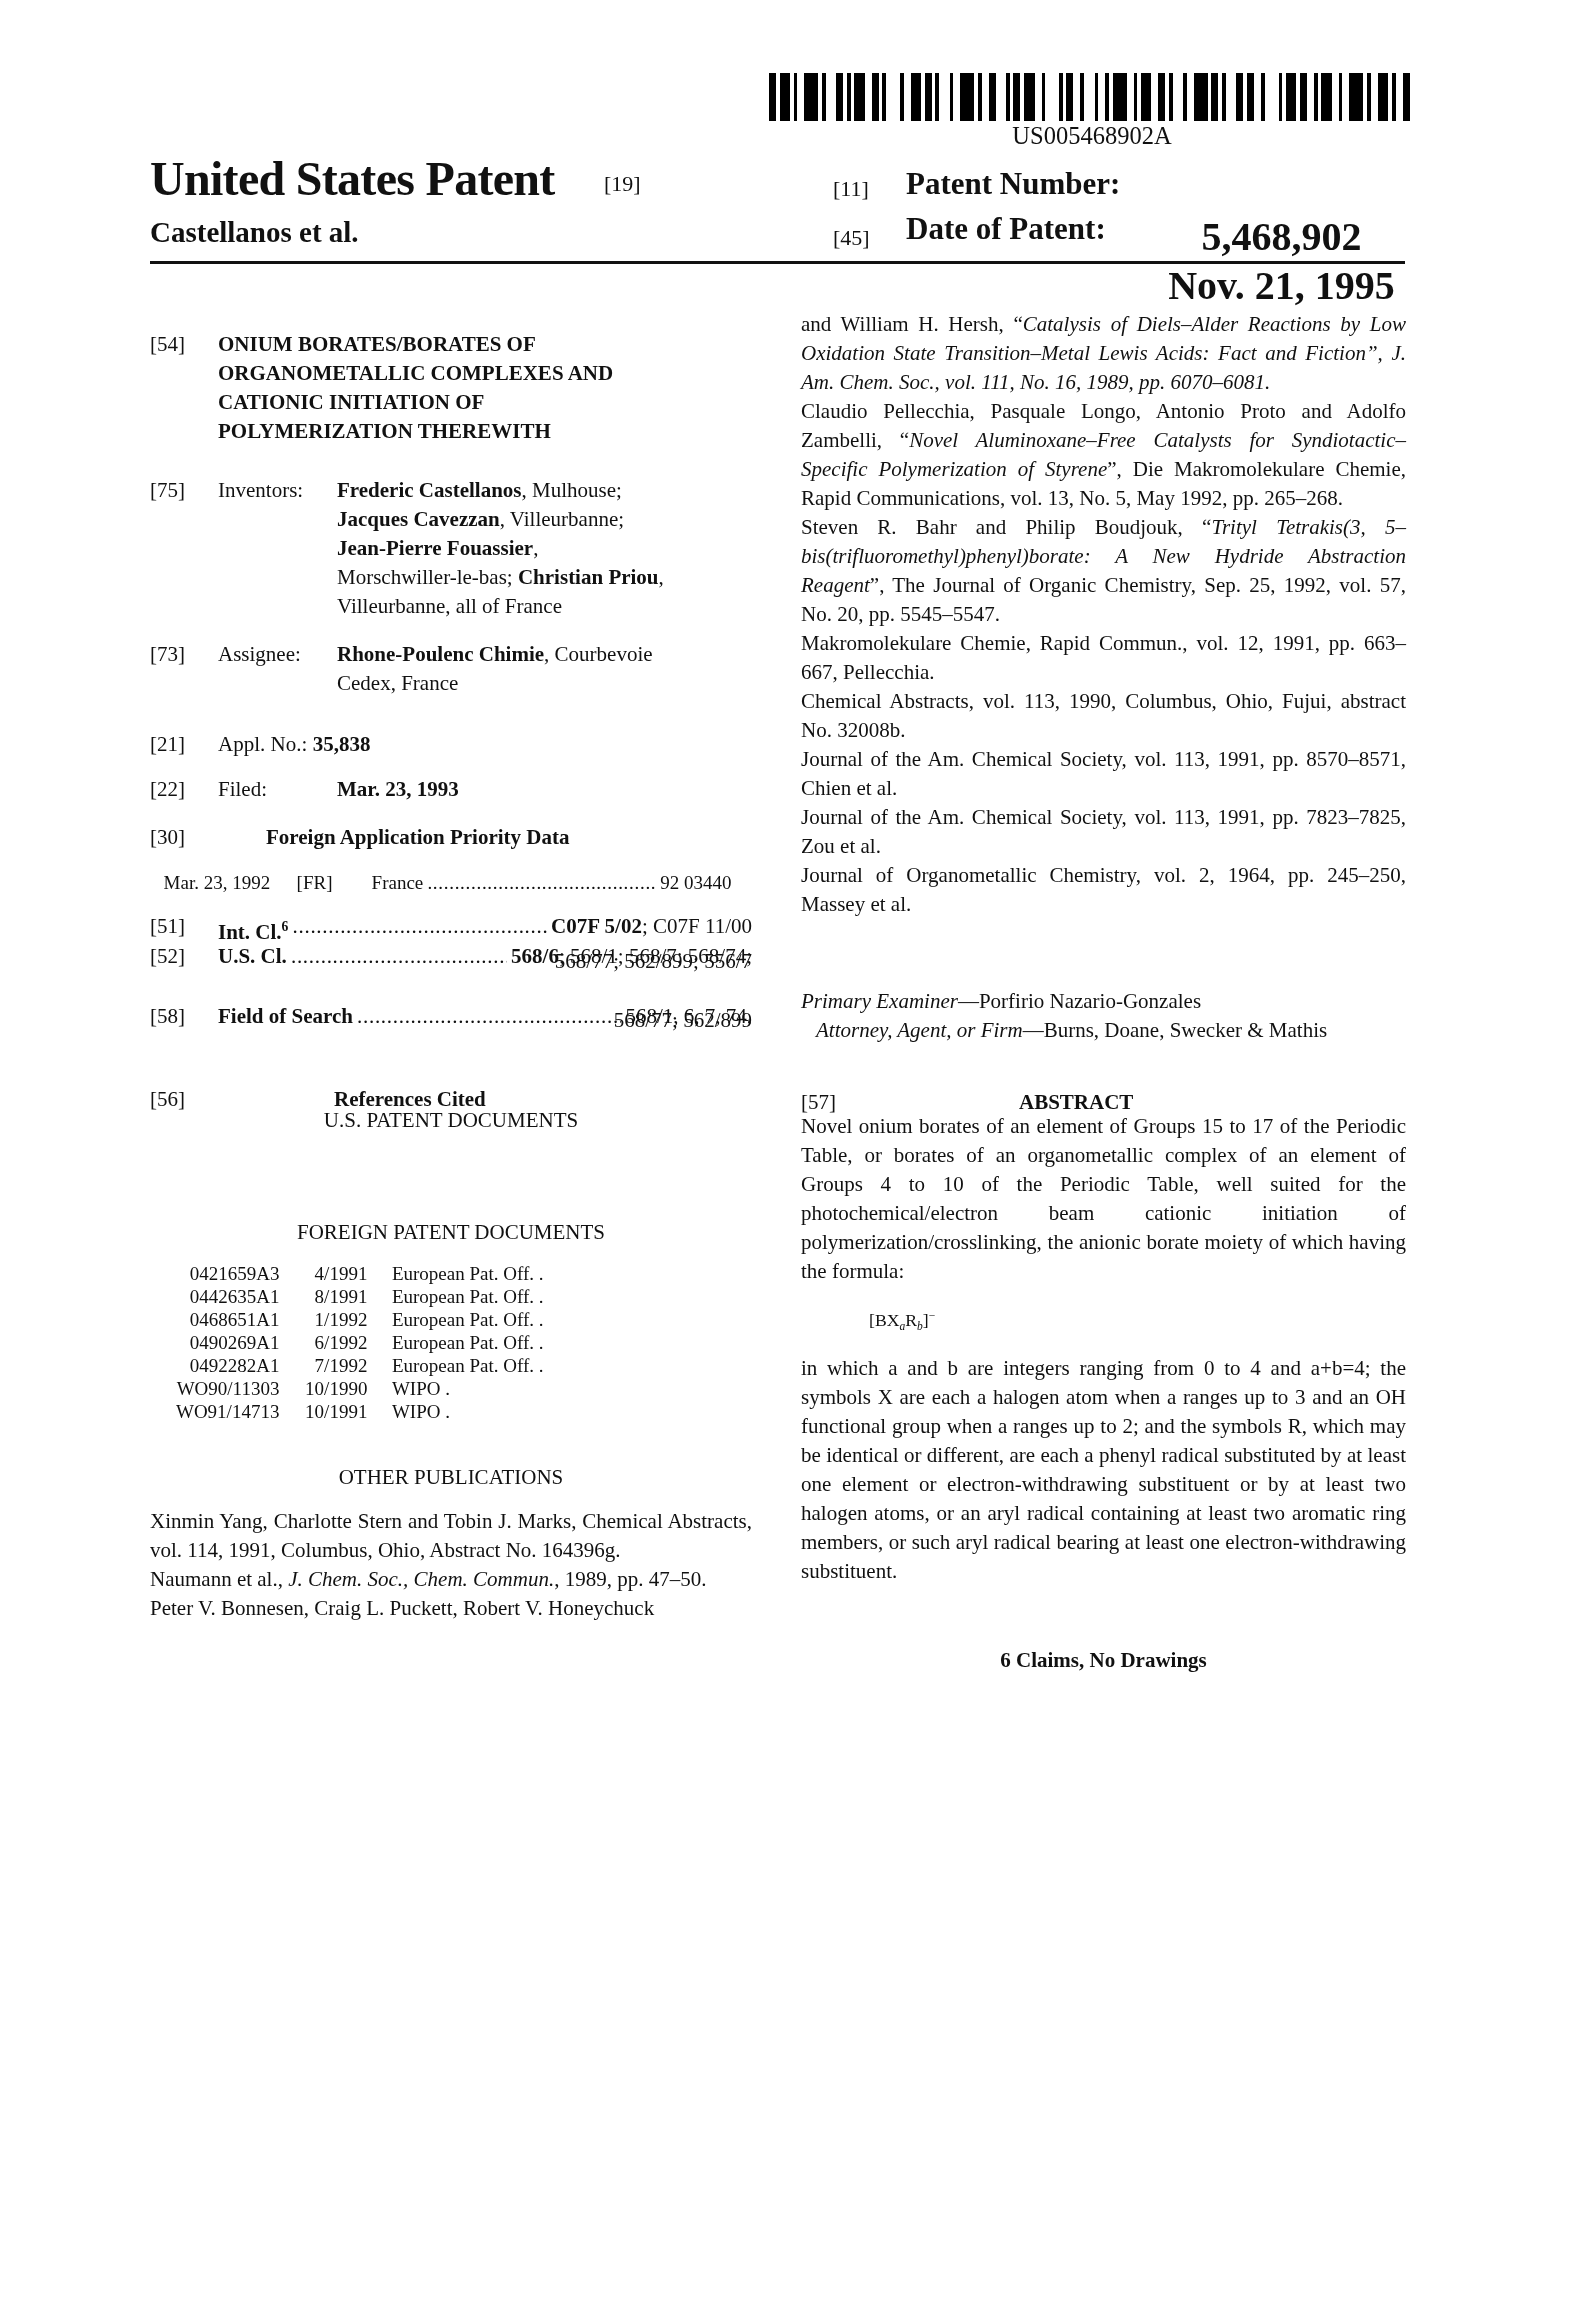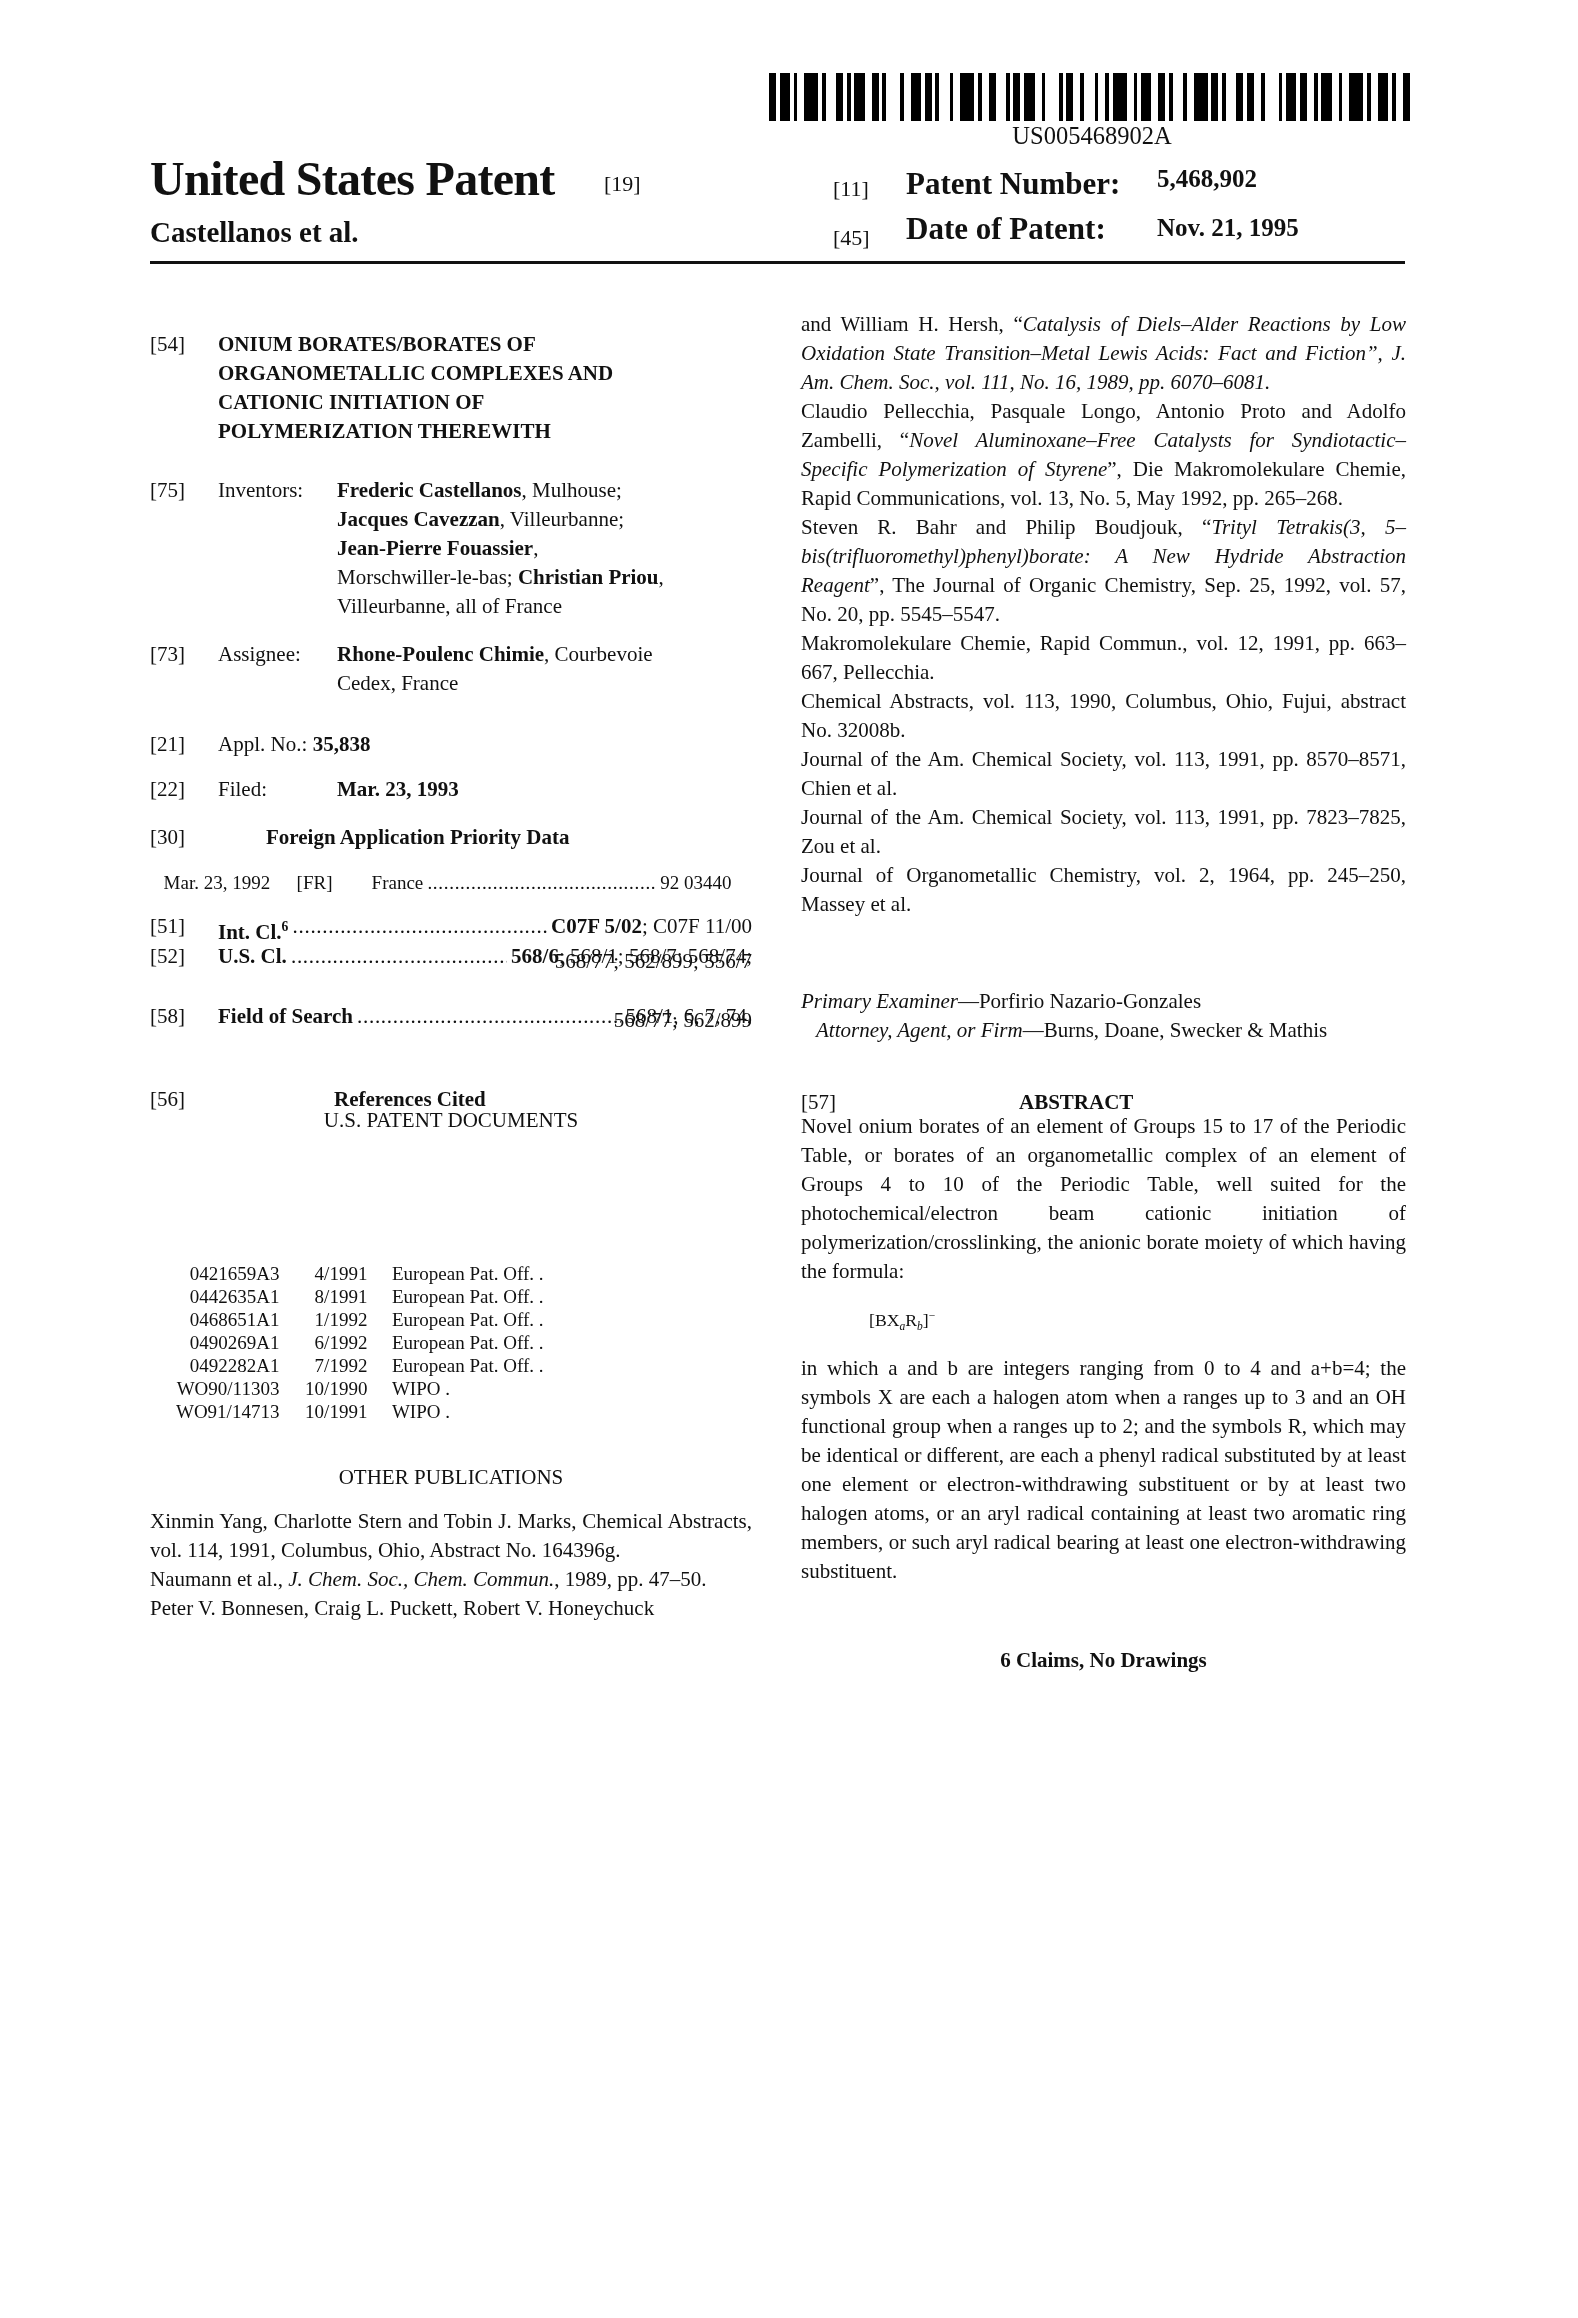--- a/index.html
+++ b/index.html
@@ -7,21 +7,21 @@
          font-family:"Liberation Serif","DejaVu Serif",serif; color:#111; }
   .abs { position:absolute; }
   .barcode { left:769px; top:73px; width:646px; height:48px; display:flex; align-items:stretch; }
   .barcode span { display:block; background:#000; height:100%; }
   .barcode-text { left:769px; top:122px; width:646px; text-align:center; font-size:24.5px; letter-spacing:0px; }
   .title { left:150px; top:151px; font-size:48px; font-weight:bold; letter-spacing:-0.7px; }
   .title-code { left:604px; top:171px; font-size:22px; }
   .authors { left:150px; top:216px; font-size:29px; font-weight:bold; }
   .hdr-code { font-size:22px; }
   .hdr-label { font-size:31px; font-weight:bold; }
-  .hdr-value { font-size:25px; font-weight:bold; text-align:left; }
+  .hdr-value { font-size:40px; font-weight:bold; text-align:center;margin-top:48px; }
   .rule { left:150px; top:261px; width:1255px; height:2.7px; background:#111; }
   .col { font-size:21px; line-height:29px; }
   .left { left:150px; width:602px; }
   .right { left:801px; width:605px; }
   .row { position:absolute; display:flex;margin-top:24px; }
   .code { width:68px; flex:none; }
   .fld { flex:none; }
   .b { font-weight:bold; }
   .i { font-style:italic; }
   .center { text-align:center; }
@@ -234,20 +234,21 @@
   </div>
   <div class="abs" style="top:1006px;left:0;width:602px;text-align:right;">568/77; 562/899</div>
 
   <div class="row" style="top:1061px;left:0;width:602px;">
     <div class="code">[56]</div>
     <div class="fld b" style="margin-left:116px;">References Cited</div>
   </div>
   <div class="abs center" style="top:1106px;left:0;width:602px;">U.S. PATENT DOCUMENTS</div>
 
 
+  <div class="abs center" style="top:1218px;left:0;width:602px;">FOREIGN PATENT DOCUMENTS</div>
 
   <div class="tbl" style="top:1262px;left:20.4px;width:476px;" id="foreign-docs">
       <div class="tr">
         <div style="width:109px;text-align:right;">0421659A3</div>
         <div style="width:88px;text-align:right;">4/1991</div>
         <div style="margin-left:24.5px;">European Pat. Off. .</div>
       </div>
       <div class="tr">
         <div style="width:109px;text-align:right;">0442635A1</div>
         <div style="width:88px;text-align:right;">8/1991</div>

